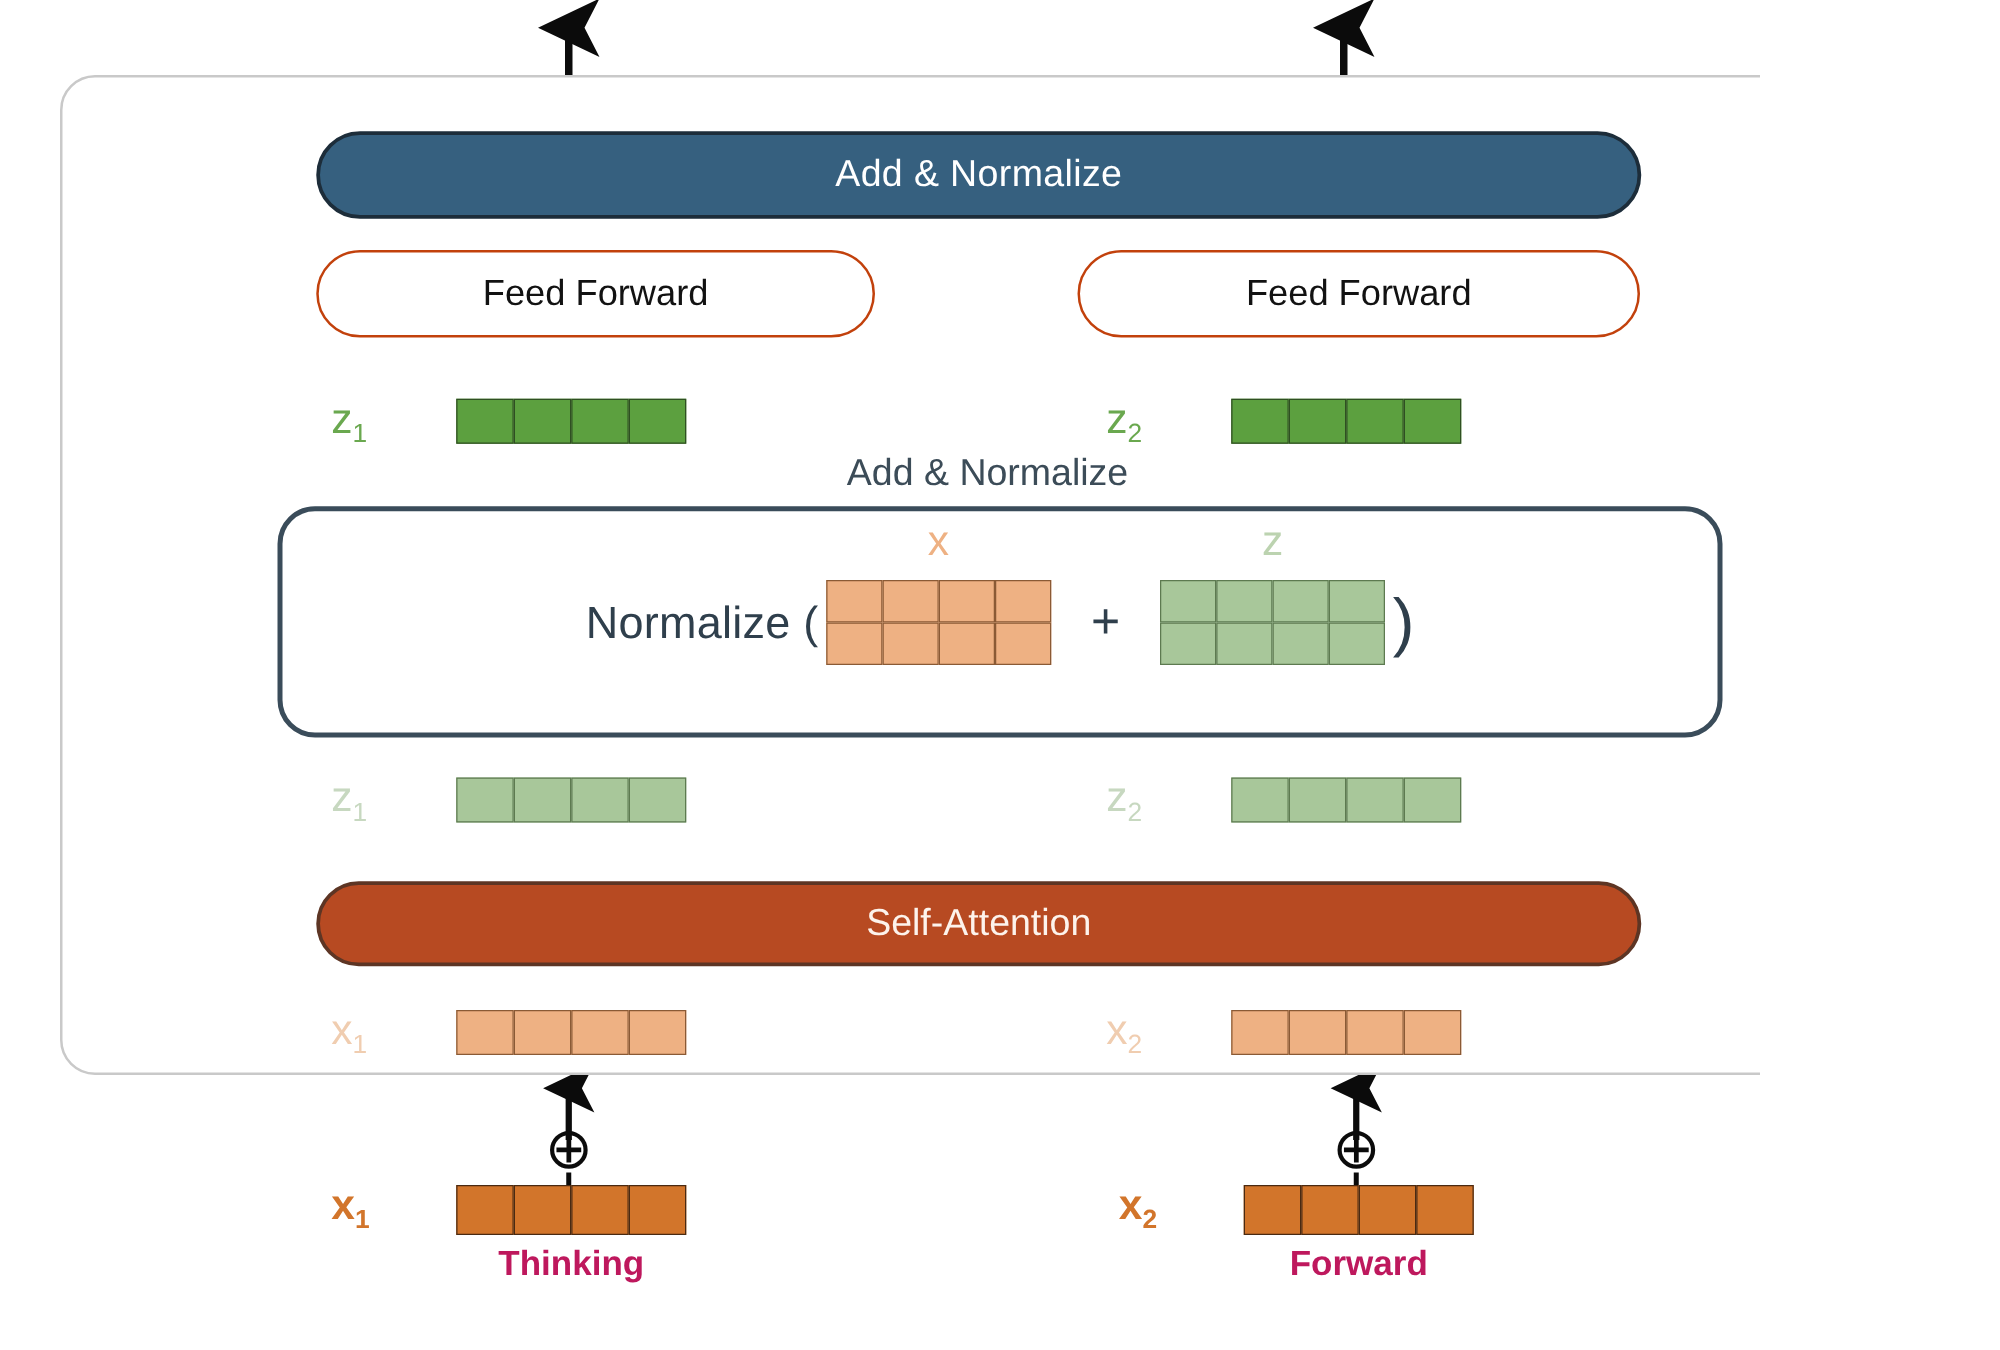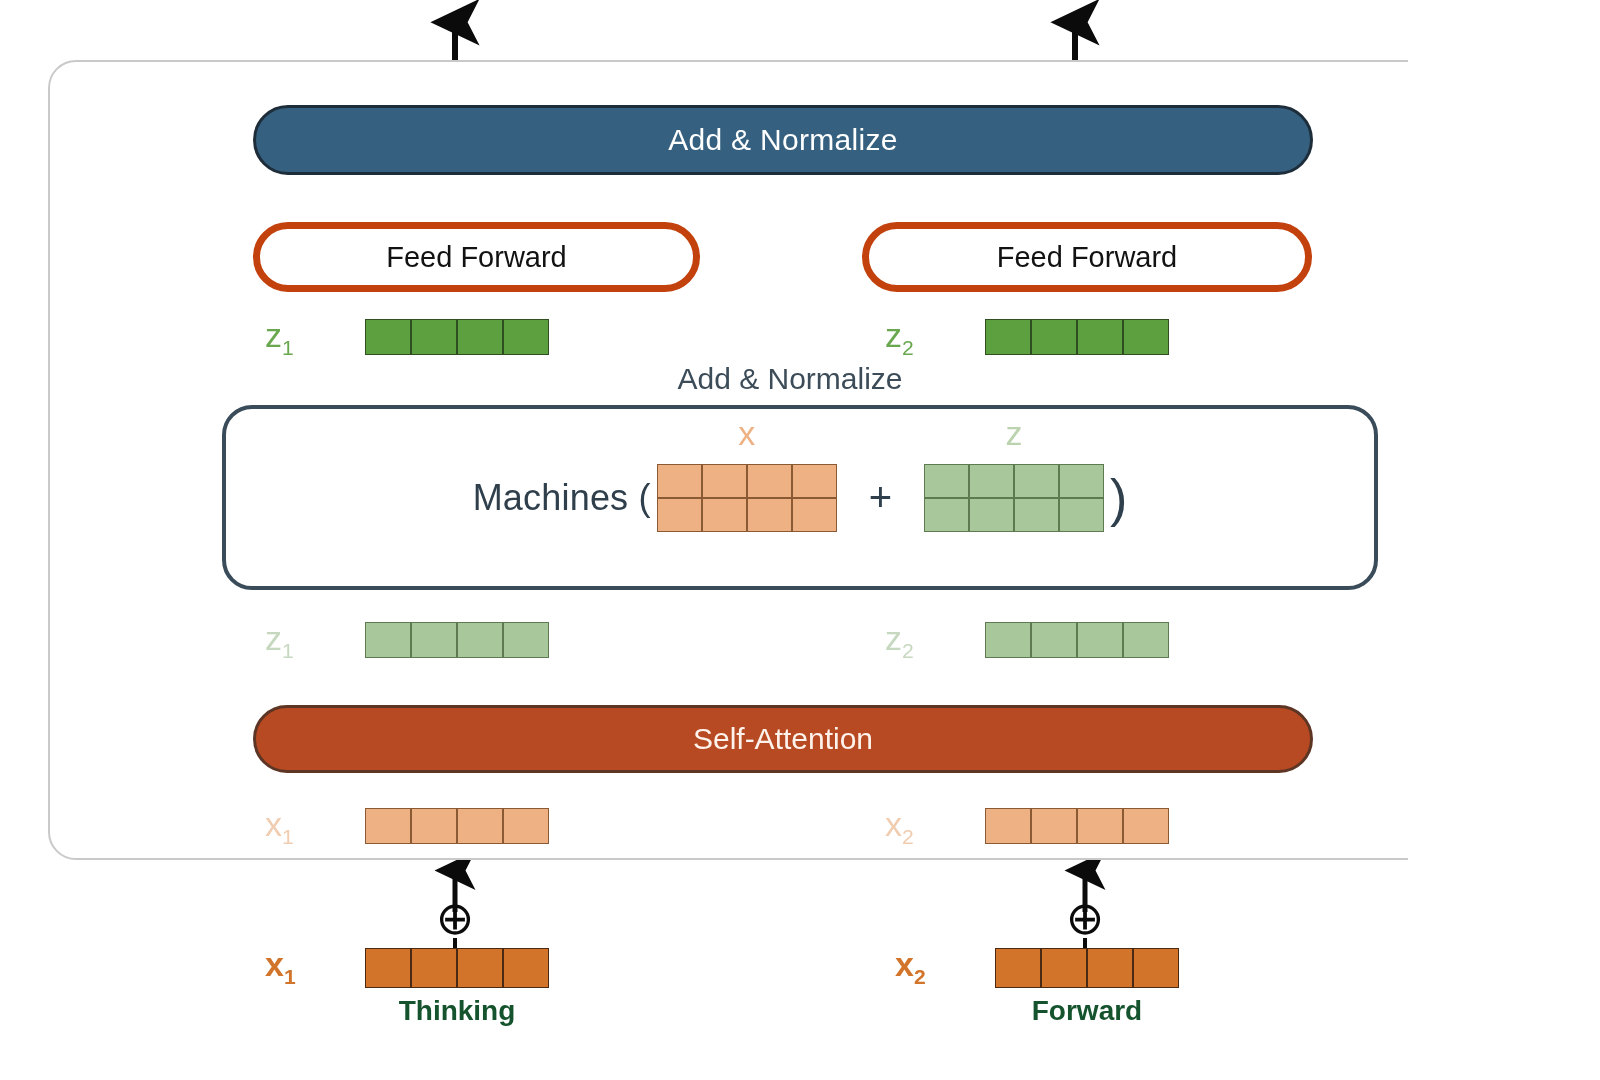--- a/index.html
+++ b/index.html
@@ -49,25 +49,25 @@
   #self-attention {
     left: 253px; top: 705px;
     width: 1060px; height: 68px;
     background: #b74a22;
     border: 3px solid #5d3524;
     color: #fdf3ec;
     font-size: 30px;
   }
   .ff {
     background: #ffffff;
-    border: 7px solid #c2410c;
+    border: 2px solid #c2410c;
     color: #121212;
     font-size: 29px;
     height: 70px;
-    top: 222px;
+    top: 200px;
   }
   #ff-left  { left: 253px; width: 447px; }
   #ff-right { left: 862px; width: 450px; }
 
   
   #layernorm-box {
     left: 222px; top: 405px;
     width: 1156px; height: 185px;
     border: 4px solid #3a4c5a;
     border-radius: 30px;
@@ -139,21 +139,21 @@
     width: 420px;
     text-align: center;
     font-size: 30px;
     color: #3c4c58;
   }
 
   
   .word-label {
     font-size: 28px;
     font-weight: 700;
-    color: #14532d;
+    color: #be185d;
     text-align: center;
     width: 260px;
   }
 
   
   #overlay {
     left: 0; top: 0;
     width: 1600px; height: 1080px;
     pointer-events: none;
   }
@@ -281,21 +281,21 @@
     <div class="cell"></div>
     <div class="cell"></div>
     <div class="cell"></div>
     <div class="cell"></div>
   </div>
 
   <div id="add-norm-mid" class="abs">Add &amp; Normalize</div>
 
   <div id="layernorm-box" class="abs">
     <div id="layernorm-row">
-      <span id="layernorm-label">Machines (</span>
+      <span id="layernorm-label">Normalize (</span>
 
       <div class="matrix-wrap">
         <div class="matrix-cap cap-x">x</div>
         <div class="matrix x">
           <div class="cell"></div>
           <div class="cell"></div>
           <div class="cell"></div>
           <div class="cell"></div>
           <div class="cell"></div>
           <div class="cell"></div>

